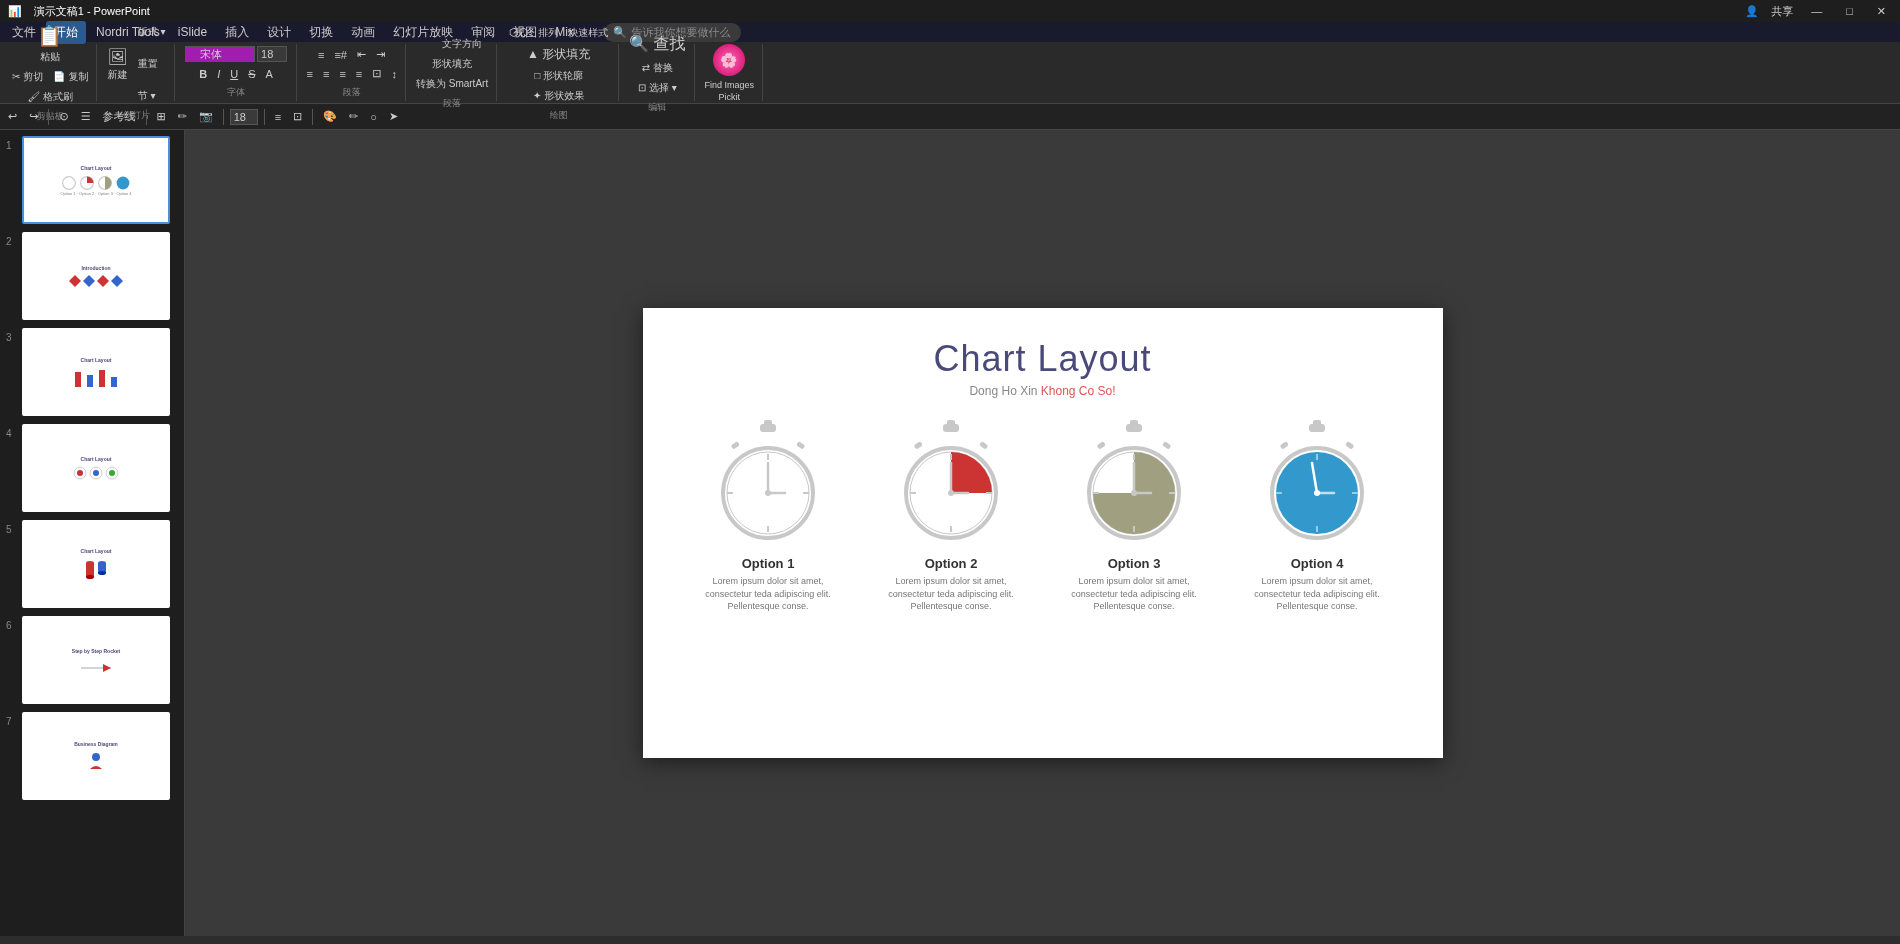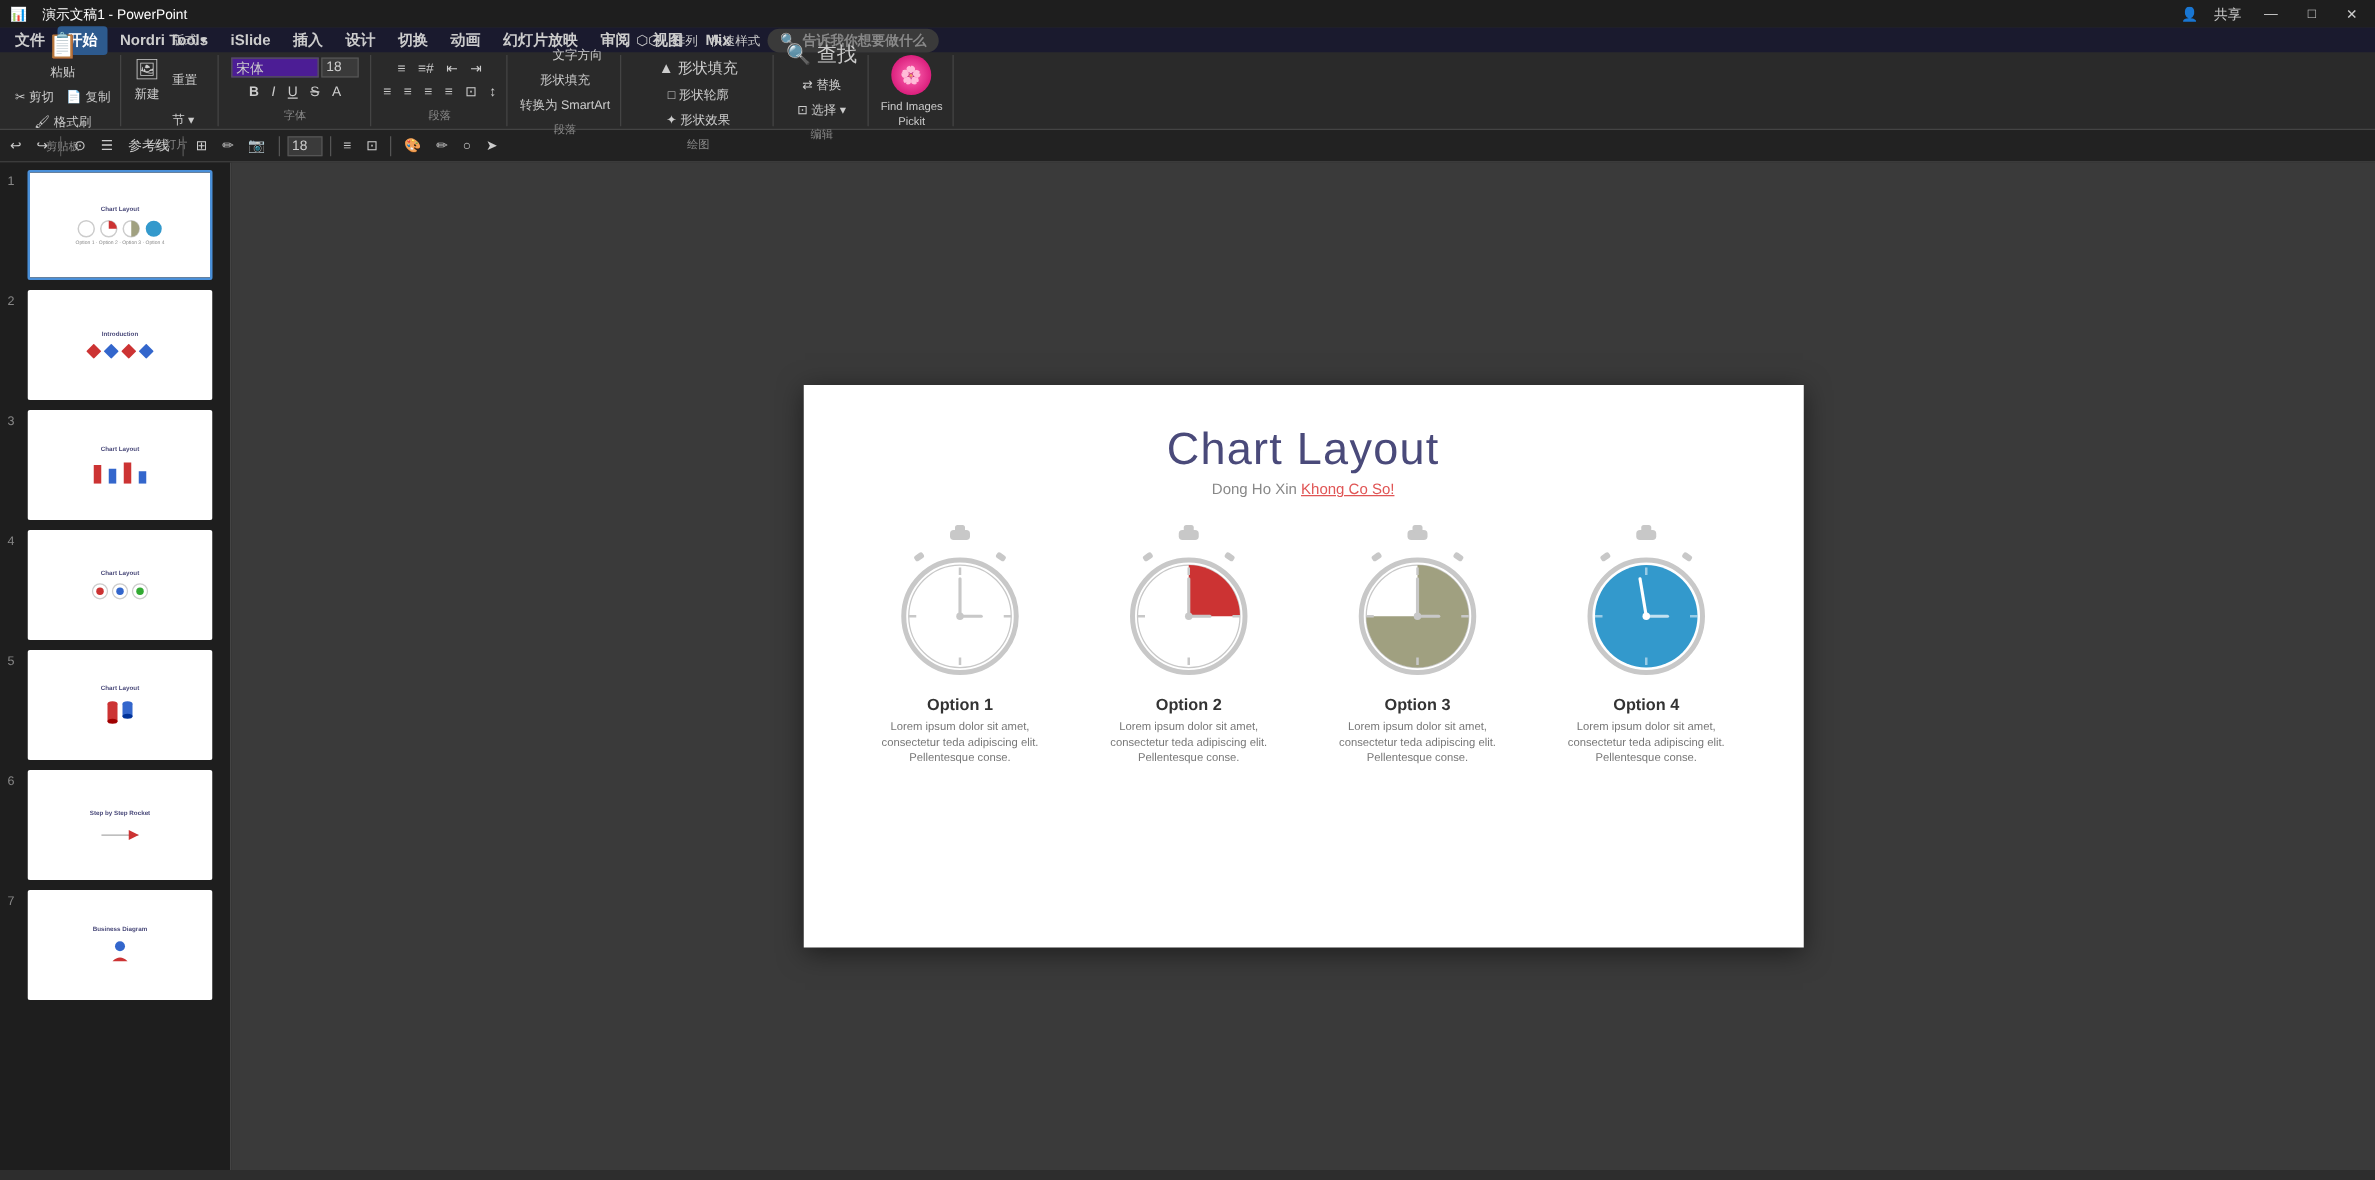--- a/index.html
+++ b/index.html
@@ -18,21 +18,20 @@
     }
 
     
     #menu-bar {
       height: 20px;
       background: #1a1a2e;
       display: flex;
       align-items: center;
       padding: 0 4px;
       gap: 2px;
-      font-weight: bold;
     }
     .menu-item {
       padding: 3px 8px;
       font-size: 12px;
       color: #ccc;
       cursor: pointer;
       border-radius: 3px;
     }
     .menu-item.active { background: #2d5a8e; color: #fff; }
     .search-bar {
@@ -187,21 +186,21 @@
       color: #4a4a7a;
       font-weight: 300;
       margin-top: 10px;
       letter-spacing: 1px;
     }
     .slide-subtitle {
       font-size: 12px;
       color: #888;
       margin-top: 4px;
     }
-    .slide-subtitle span.highlight { color: #e05555; text-decoration: underline; }
+    .slide-subtitle span.highlight { color: #e05555; }
 
     .options-row {
       display: flex;
       gap: 28px;
       margin-top: 20px;
       align-items: flex-start;
     }
 
     .option-item {
       display: flex;
@@ -307,21 +306,21 @@
         <button class="toolbar-btn" style="font-size:10px;">版式 ▾</button>
         <button class="toolbar-btn" style="font-size:10px;">重置</button>
         <button class="toolbar-btn" style="font-size:10px;">节 ▾</button>
       </div>
     </div>
     <span class="toolbar-group-label">幻灯片</span>
   </div>
 
   <div class="toolbar-group" style="min-width:120px;">
     <div class="toolbar-row">
-      <input type="text" value="宋体" style="width: 70px; background: #4c1d95; border: 1px solid rgb(85, 85, 85); color: rgb(204, 204, 204); font-size: 11px; padding: 1px 3px;">
+      <input type="text" value="宋体" style="width: 70px; background: #a21caf; border: 1px solid rgb(85, 85, 85); color: rgb(204, 204, 204); font-size: 11px; padding: 1px 14px;">
       <input type="text" value="18" style="width: 30px; background: rgb(58, 58, 58); border: 1px solid rgb(85, 85, 85); color: rgb(204, 204, 204); font-size: 11px; padding: 1px 3px;">
     </div>
     <div class="toolbar-row" style="margin-top:2px;">
       <button class="toolbar-btn" style="font-weight:bold;">B</button>
       <button class="toolbar-btn" style="font-style:italic;">I</button>
       <button class="toolbar-btn" style="text-decoration:underline;">U</button>
       <button class="toolbar-btn" style="text-decoration:line-through;">S</button>
       <button class="toolbar-btn">A</button>
     </div>
     <span class="toolbar-group-label">字体</span>

